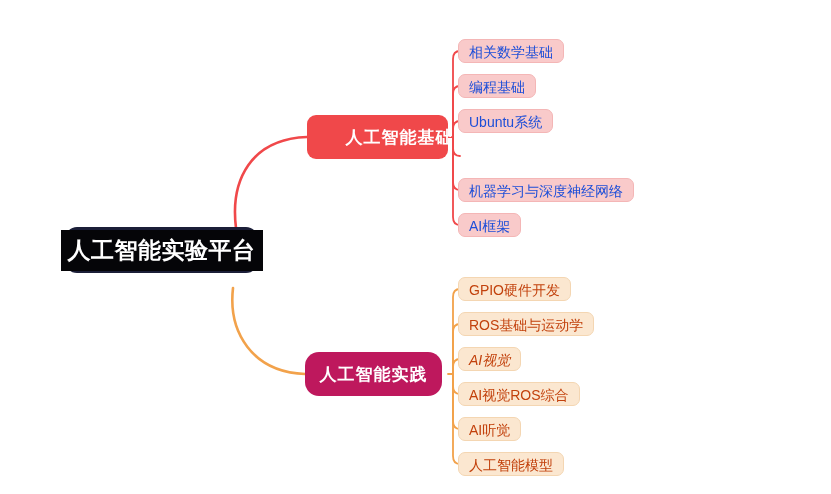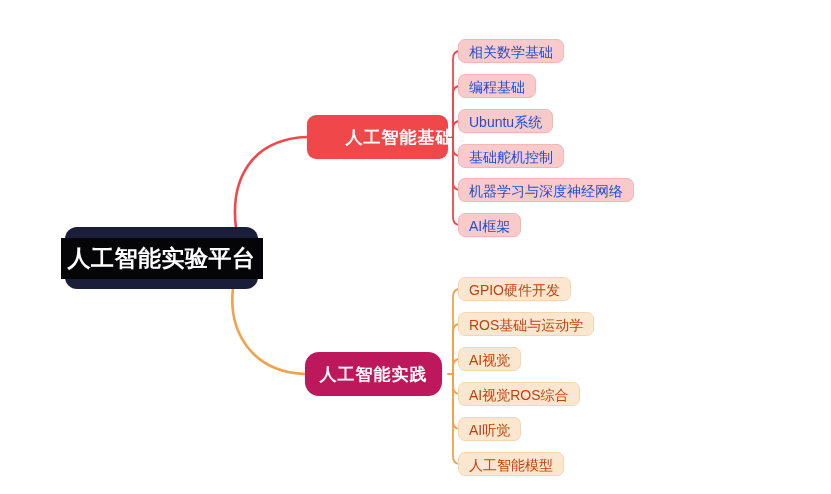--- a/index.html
+++ b/index.html
@@ -28,21 +28,21 @@
     position: absolute;
     display: flex;
     align-items: center;
     justify-content: center;
     white-space: nowrap;
     cursor: pointer;
   }
   
   .root {
     left: 65px; top: 227px;
-    width: 193px; height: 62px;
+    width: 193px; height: 46px;
     background: #1b1e38;
     border-radius: 12px;
   }
   .root-hl {
     background: #050508;
     color: #ffffff;
     font-size: 23px;
     font-weight: bold;
     padding: 5px 7px;
     letter-spacing: 0.5px;
@@ -74,21 +74,21 @@
     border: 1px solid #f4b6b6;
     color: #1d4ed8;
   }
   .child.peach {
     background: #fbe7d0;
     border: 1px solid #f4d6b2;
     color: #c2410c;
   }
   .b1c1 { top: 39px; }  .b1c2 { top: 74px; }  .b1c3 { top: 109px; }
   .b1c4 { top: 144px; } .b1c5 { top: 178px; } .b1c6 { top: 213px; }
-  .b2c1 { top: 277px; } .b2c2 { top: 312px; } .b2c3 { top: 347px; }
+  .b2c1 { top: 277px; } .b2c2 { top: 312px; } .b2c3 { top: 347px; font-style: italic; }
   .b2c4 { top: 382px; border-radius: 7px; } .b2c5 { top: 417px; } .b2c6 { top: 452px; }
 </style>
 </head>
 <body>
 
 <div class="canvas">
 
   <svg class="links" width="831" height="494" viewBox="0 0 831 494" aria-hidden="true">
 
     <path class="link red thick" d="M 236 228 C 230 180 251 139 307 137"></path>
@@ -118,21 +118,20 @@
   <div class="node branch branch-basics">
     <span>人工智能基础</span>
   </div>
   <div class="node branch branch-practice">
     <span>人工智能实践</span>
   </div>
 
   <div class="node child pink b1c1">相关数学基础</div>
   <div class="node child pink b1c2">编程基础</div>
   <div class="node child pink b1c3">Ubuntu系统</div>
-  <div class="node child pink b1c4">基础舵机控制</div>
   <div class="node child pink b1c5">机器学习与深度神经网络</div>
   <div class="node child pink b1c6">AI框架</div>
 
   <div class="node child peach b2c1">GPIO硬件开发</div>
   <div class="node child peach b2c2">ROS基础与运动学</div>
   <div class="node child peach b2c3">AI视觉</div>
   <div class="node child peach b2c4">AI视觉ROS综合</div>
   <div class="node child peach b2c5">AI听觉</div>
   <div class="node child peach b2c6">人工智能模型</div>
 

